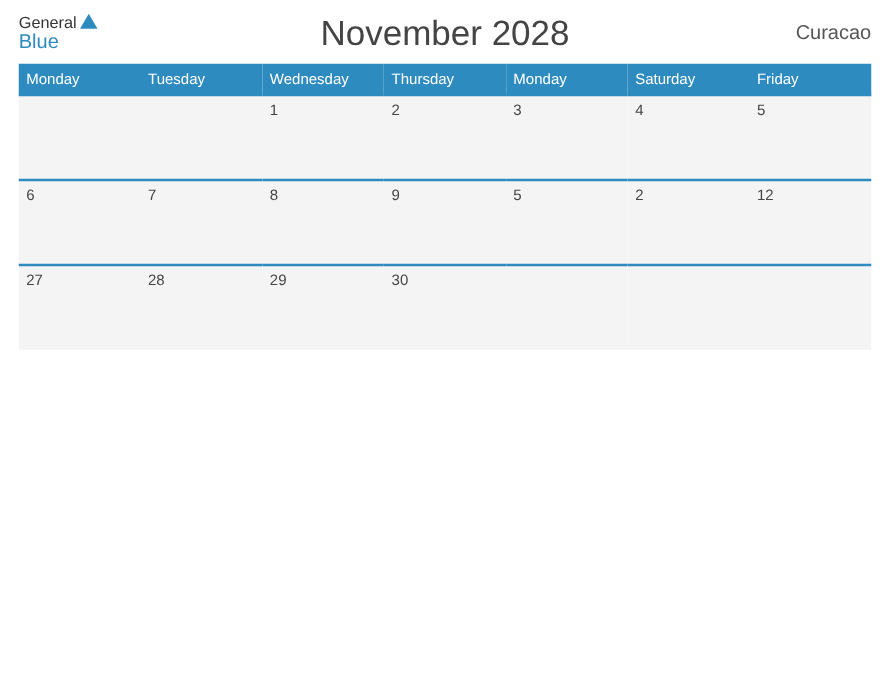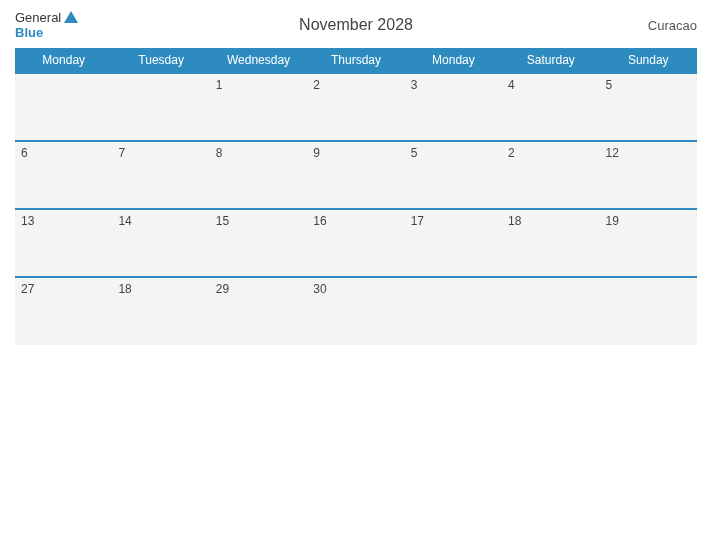--- a/index.html
+++ b/index.html
@@ -27,21 +27,21 @@
     .calendar-table {
       width: 100%;
       border-collapse: collapse;
     }
     .calendar-table thead tr th {
       background: #2e8bc0;
       color: #fff;
       font-size: 12px;
       font-weight: normal;
       padding: 5px 6px;
-      text-align: center;
+      text-align: left;
       border: none;
     }
     .calendar-table tbody tr {
       border-top: 2px solid #2e8bc0;
     }
     .calendar-table tbody tr td {
       background: #f4f4f4;
       vertical-align: top;
       padding: 4px 6px 0 6px;
       height: 68px;
@@ -62,36 +62,36 @@
 <body>
 
 <div class="page">
 
   <div class="header" style="display: flex; align-items: center; justify-content: space-between; margin-bottom: 8px;">
       <div class="logo-block">
         <div class="logo-row1">
           <span style="font-size: 13px; color: rgb(51, 51, 51);">General</span>
           <div style="width: 0px; height: 0px; border-left: 7px solid transparent; border-right: 7px solid transparent; border-bottom: 12px solid rgb(46, 139, 192); margin-left: 3px; margin-bottom: 2px;"></div>
         </div>
-        <span style="font-size: 13px; color: rgb(46, 139, 192); font-weight: bold;">Blue</span>
+        <span style="font-size: 16px; color: rgb(46, 139, 192); font-weight: normal;">Blue</span>
       </div>
-      <div style="font-size: 16px; color: rgb(68, 68, 68); font-weight: normal; text-align: center; flex: 1 1 0%;">November 2028</div>
-      <div style="font-size: 13px; color: rgb(85, 85, 85); min-width: 80px; text-align: right;">Curacao</div>
+      <div style="font-size: 28px; color: rgb(68, 68, 68); font-weight: normal; text-align: center; flex: 1 1 0%;">November 2028</div>
+      <div style="font-size: 16px; color: rgb(85, 85, 85); min-width: 80px; text-align: right;">Curacao</div>
     </div>
 
   <table class="calendar-table">
     <thead>
       <tr>
         <th>Monday</th>
         <th>Tuesday</th>
         <th>Wednesday</th>
         <th>Thursday</th>
         <th>Monday</th>
         <th>Saturday</th>
-        <th>Sunday</th>
+        <th>Friday</th>
       </tr>
     </thead>
     <tbody id="calendar-body">
     <tr>
           <td class="empty"></td>
           <td class="empty"></td>
           <td><span class="day-num">1</span></td>
           <td><span class="day-num">2</span></td>
           <td><span class="day-num">3</span></td>
           <td><span class="day-num">4</span></td>
@@ -100,31 +100,22 @@
         <tr>
           <td><span class="day-num">6</span></td>
           <td><span class="day-num">7</span></td>
           <td><span class="day-num">8</span></td>
           <td><span class="day-num">9</span></td>
           <td><span class="day-num">5</span></td>
           <td><span class="day-num">2</span></td>
           <td><span class="day-num">12</span></td>
         </tr>
         <tr>
-          <td><span class="day-num">13</span></td>
-          <td><span class="day-num">14</span></td>
-          <td><span class="day-num">15</span></td>
-          <td><span class="day-num">16</span></td>
-          <td><span class="day-num">17</span></td>
-          <td><span class="day-num">18</span></td>
-          <td><span class="day-num">19</span></td>
-        </tr>
-        <tr>
           <td><span class="day-num">27</span></td>
-          <td><span class="day-num">18</span></td>
+          <td><span class="day-num">28</span></td>
           <td><span class="day-num">29</span></td>
           <td><span class="day-num">30</span></td>
           <td class="empty"></td>
           <td class="empty"></td>
           <td class="empty"></td>
         </tr>
       </tbody>
   </table>
 </div>
 

